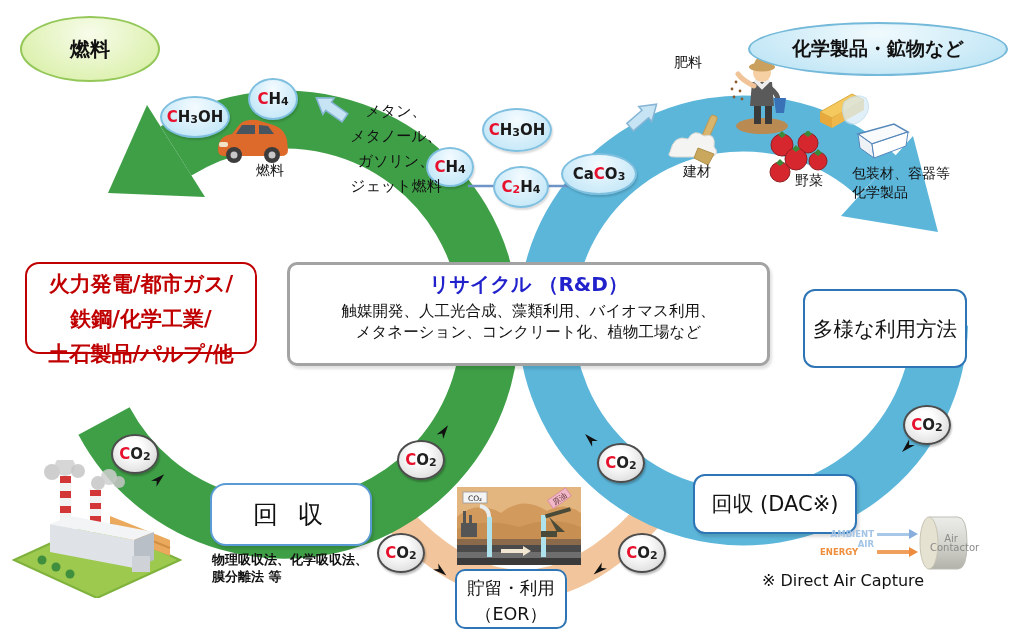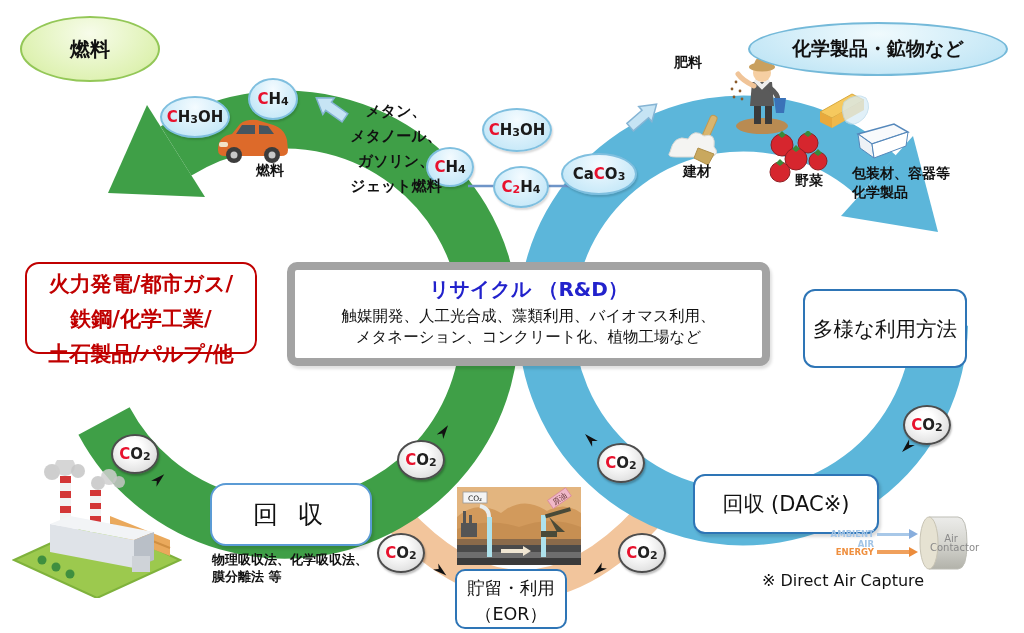--- a/index.html
+++ b/index.html
@@ -1,20 +1,20 @@
 <!DOCTYPE html>
 <html><head>
 <meta charset="utf-8">
 <style>
   html,body{margin:0;padding:0;background:#fff;}
   .stage{position:relative;width:1024px;height:633px;background:#fff;overflow:hidden;
          font-family:"DejaVu Sans","Liberation Sans",sans-serif;color:#111;}
   svg.base{position:absolute;left:0;top:0;z-index:1;}
   .illus{position:absolute;z-index:2;}
-  .lab{position:absolute;z-index:3;font-weight:bold;color:#111;}
+  .lab{position:absolute;z-index:3;font-weight:normal;color:#111;}
   
   .bubble{position:absolute;z-index:3;display:flex;align-items:center;justify-content:center;
           border-radius:50%;font-weight:bold;}
   .bubble.fuel{background:radial-gradient(ellipse at 50% 25%,#f7fcea 0%,#dff2b4 70%,#cfe99d 100%);
                border:2px solid #93c757;font-size:20px;}
   .bubble.chem{background:radial-gradient(ellipse at 50% 20%,#f0fafd 0%,#c4e7f6 75%,#aedcf1 100%);
                border:2px solid #74b9d9;font-size:19px;}
   
   .mol{position:absolute;z-index:3;display:flex;align-items:center;justify-content:center;
        border-radius:50%;background:radial-gradient(ellipse at 50% 25%,#f4fbff 0%,#cdebf9 65%,#b8e2f6 100%);
@@ -23,21 +23,21 @@
   .fsub{font-size:11px;transform:translateY(2px);}
   
   .co2{position:absolute;z-index:3;width:44px;height:36px;display:flex;align-items:center;justify-content:center;
        border-radius:50%;background:radial-gradient(ellipse at 45% 35%,#ffffff 25%,#e6e6e6 65%,#c9c9c9 100%);
        border:2px solid #4d4d4d;font-size:15px;font-weight:bold;color:#222;box-shadow:1px 2px 2px rgba(0,0,0,.25);}
   .co2 .red{color:#e8112d;}
   
   .box{position:absolute;z-index:3;background:#fff;box-sizing:border-box;}
   .box.sources{border:2.5px solid #c00000;border-radius:14px;color:#c00000;font-weight:600;
                font-size:21px;text-align:center;line-height:35px;padding-top:3px;}
-  .box.recycle{border:8px solid #a3a3a3;border-radius:10px;text-align:center;box-shadow:2px 3px 3px rgba(0,0,0,.12);}
+  .box.recycle{border:3px solid #a3a3a3;border-radius:10px;text-align:center;box-shadow:2px 3px 3px rgba(0,0,0,.12);}
   .box.recycle .title{color:#2222cc;font-weight:bold;font-size:20px;margin-top:6px;}
   .box.recycle .body{font-size:15.5px;line-height:21px;margin-top:3px;color:#111;}
   .box.usage{border:2.5px solid #2e75b6;border-radius:12px;font-size:20.5px;text-align:center;
              display:flex;align-items:center;justify-content:center;}
   .box.capture{border:2.5px solid #5b9bd5;border-radius:16px;font-size:25px;text-align:center;
                display:flex;align-items:center;justify-content:center;letter-spacing:6px;box-shadow:2px 3px 3px rgba(0,0,0,.15);}
   .box.dacbox{border:2.5px solid #2e75b6;border-radius:12px;font-size:21px;text-align:center;
               display:flex;align-items:center;justify-content:center;box-shadow:2px 3px 3px rgba(0,0,0,.15);}
   .box.storage{border:2.5px solid #2e75b6;border-radius:10px;font-size:17.5px;text-align:center;
                line-height:26px;padding-top:4px;}
@@ -312,32 +312,32 @@
   <div class="note" style="left:212px;top:551px;font-size:13px;font-weight:bold;line-height:17px">
     <div>物理吸収法、化学吸収法、</div>
     <div>膜分離法 等</div>
   </div>
 
   <div class="box storage" style="left:455px;top:569px;width:112px;height:60px">
     <div>貯留・利用</div>
     <div>（EOR）</div>
   </div>
 
-  <div class="box dacbox" style="left:693px;top:474px;width:186px;height:60px">
+  <div class="box dacbox" style="left:693px;top:474px;width:164px;height:60px">
     <span>回収 (DAC※)</span>
   </div>
   <div class="note" style="left:762px;top:571px">
     <div style="font-size:16px">※ Direct Air Capture</div>
   </div>
 
   <div class="dacdg" style="left:812px;top:520px">
     <span class="dlab blue-t" style="left:0;top:9px;width:62px;text-align:right">AMBIENT AIR</span>
     <div class="stem" style="left:65px;top:13px;width:33px;height:3px;background:#a8c8e8"></div>
     <div class="head" style="left:97px;top:9px;border-left:9px solid #88aedd"></div>
-    <span class="dlab orange-t" style="left:8px;top:27px;width:54px;text-align:right">ENERGY</span>
+    <span class="dlab orange-t" style="left:8px;top:27px;width:54px;text-align:left">ENERGY</span>
     <div class="stem" style="left:65px;top:30px;width:33px;height:4px;background:#f0a05c"></div>
     <div class="head" style="left:97px;top:27px;border-left:9px solid #ec8c3c"></div>
     <svg style="position:absolute;left:104px;top:-6px" width="54" height="58" viewBox="0 0 54 58">
       <defs>
         <linearGradient id="cylg" x1="0" y1="0" x2="0" y2="1">
           <stop offset="0" stop-color="#ececea"></stop>
             <stop offset="0.5" stop-color="#d6d6d0"></stop>
             <stop offset="1" stop-color="#b2b2aa"></stop>
         </linearGradient>
       </defs>

